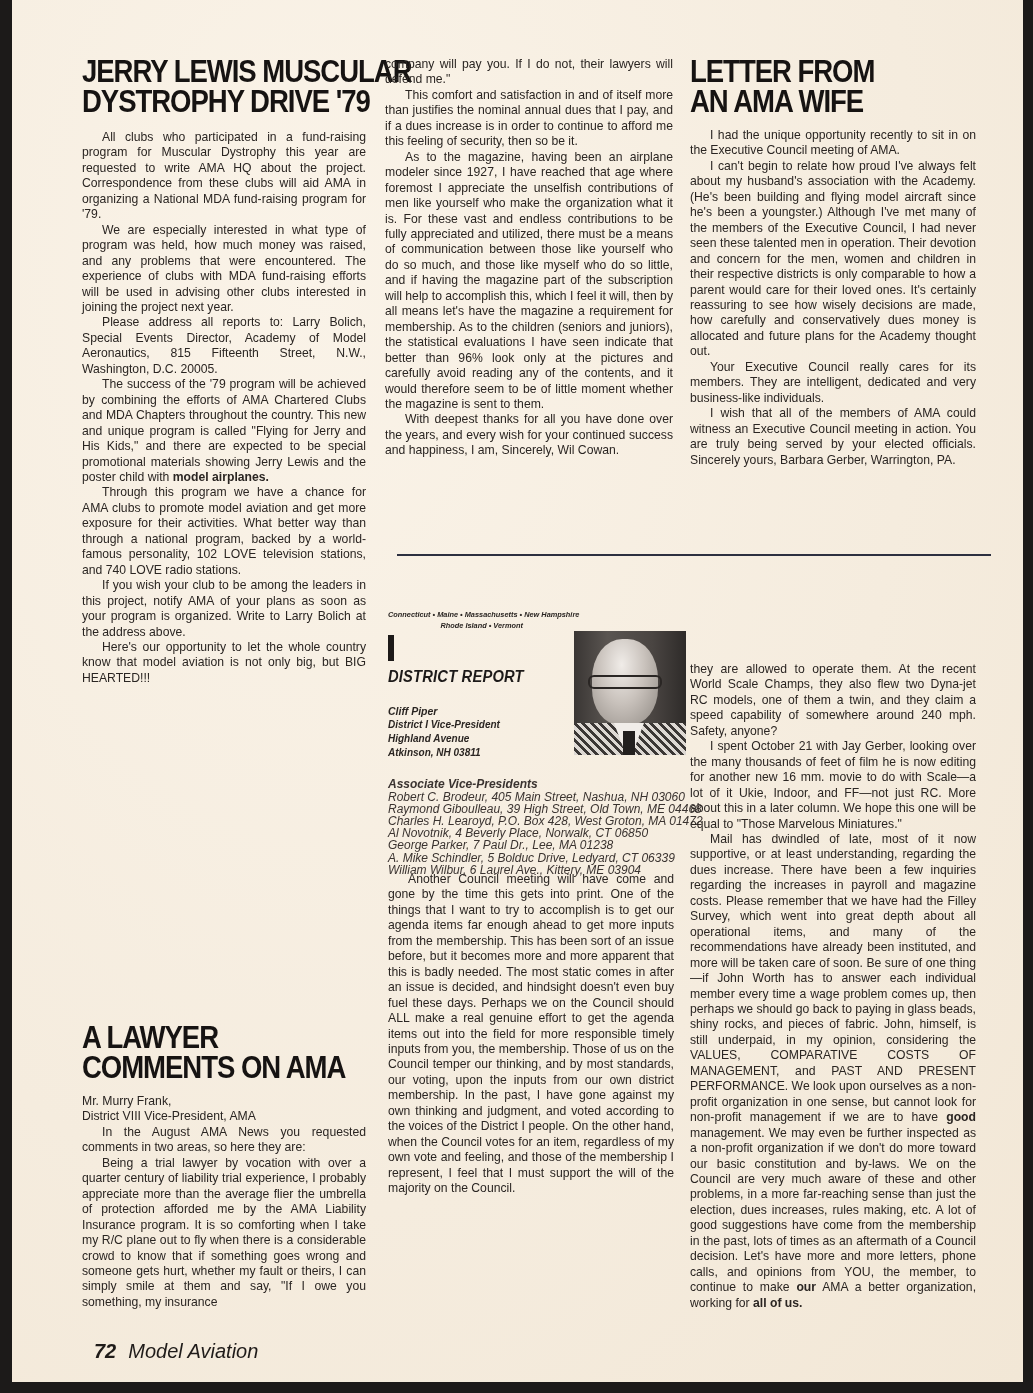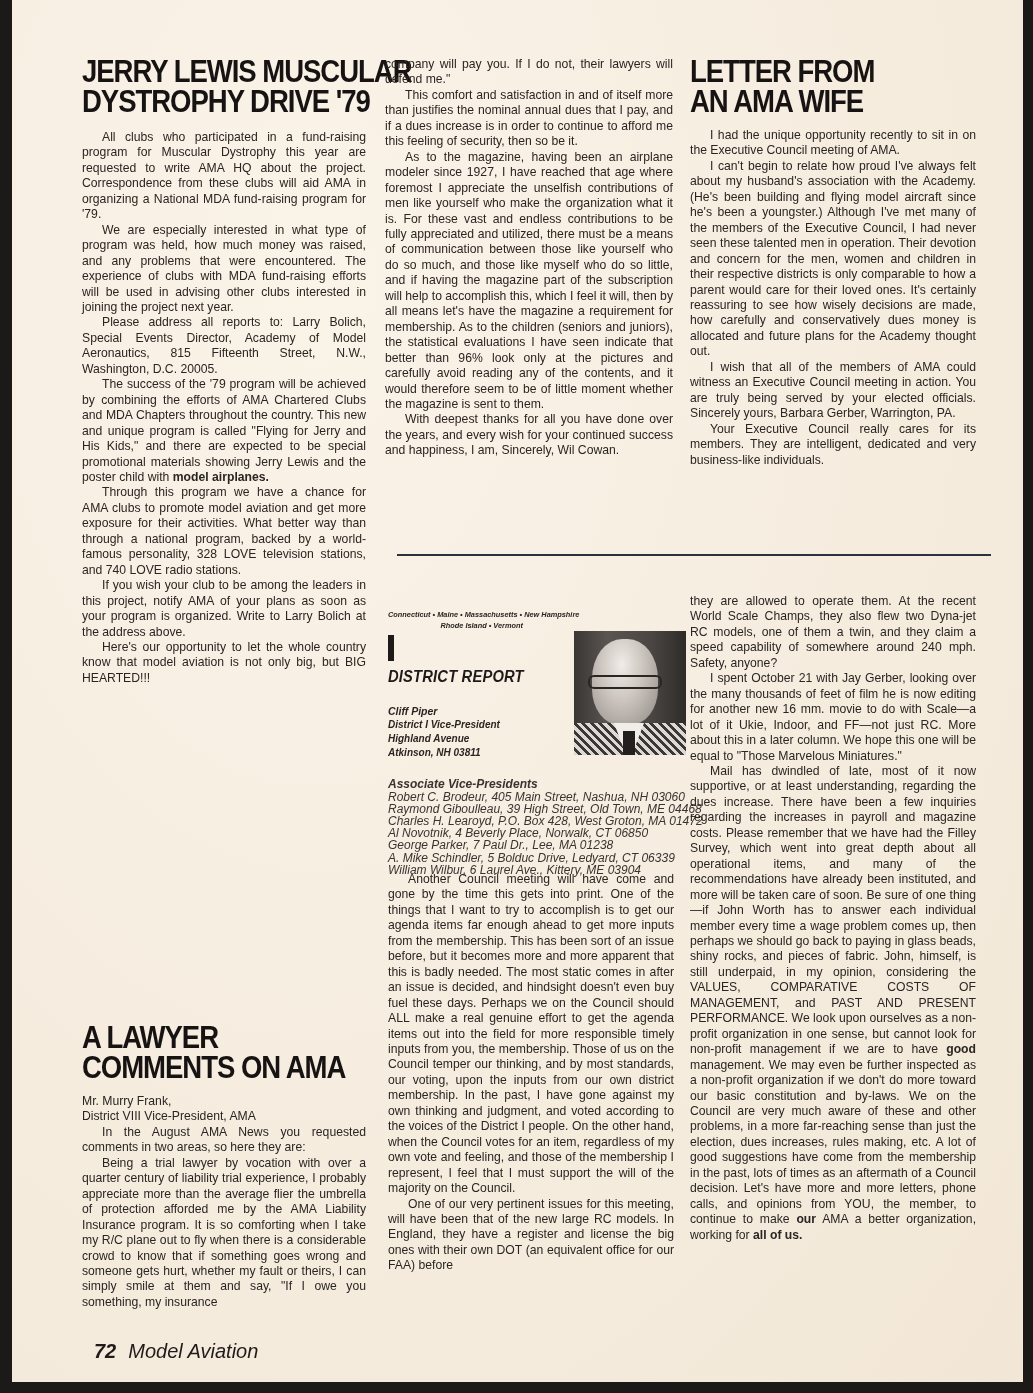--- a/index.html
+++ b/index.html
@@ -56,21 +56,21 @@
 
   <div class="col" style="left:70px; top:56px; width:284px;">
     <div class="headline">
       <div>JERRY LEWIS MUSCULAR</div>
       <div>DYSTROPHY DRIVE '79</div>
     </div>
     <p>All clubs who participated in a fund-raising program for Muscular Dystrophy this year are requested to write AMA HQ about the project. Correspondence from these clubs will aid AMA in organizing a National MDA fund-raising program for '79.</p>
     <p>We are especially interested in what type of program was held, how much money was raised, and any problems that were encountered. The experience of clubs with MDA fund-raising efforts will be used in advising other clubs interested in joining the project next year.</p>
     <p>Please address all reports to: Larry Bolich, Special Events Director, Academy of Model Aeronautics, 815 Fifteenth Street, N.W., Washington, D.C. 20005.</p>
     <p><span>The success of the '79 program will be achieved by combining the efforts of AMA Chartered Clubs and MDA Chapters throughout the country. This new and unique program is called "Flying for Jerry and His Kids," and there are expected to be special promotional materials showing Jerry Lewis and the poster child with</span> <b class="bold">model airplanes.</b></p>
-    <p>Through this program we have a chance for AMA clubs to promote model aviation and get more exposure for their activities. What better way than through a national program, backed by a world-famous personality, 328 LOVE television stations, and 740 LOVE radio stations.</p>
+    <p>Through this program we have a chance for AMA clubs to promote model aviation and get more exposure for their activities. What better way than through a national program, backed by a world-famous personality, 102 LOVE television stations, and 740 LOVE radio stations.</p>
     <p>If you wish your club to be among the leaders in this project, notify AMA of your plans as soon as your program is organized. Write to Larry Bolich at the address above.</p>
     <p>Here's our opportunity to let the whole country know that model aviation is not only big, but BIG HEARTED!!!</p>
   </div>
 
   <div class="col" style="left:70px; top:1022px; width:284px;">
     <div class="headline" style="margin-bottom:12px;">
       <div>A LAWYER</div>
       <div>COMMENTS ON AMA</div>
     </div>
     <p class="noind">Mr. Murry Frank,</p>
@@ -86,22 +86,22 @@
     <p>With deepest thanks for all you have done over the years, and every wish for your continued success and happiness, I am, Sincerely, Wil Cowan.</p>
   </div>
 
   <div class="col" style="left:678px; top:56px; width:286px;">
     <div class="headline" style="margin-bottom:12px;">
       <div>LETTER FROM</div>
       <div>AN AMA WIFE</div>
     </div>
     <p>I had the unique opportunity recently to sit in on the Executive Council meeting of AMA.</p>
     <p>I can't begin to relate how proud I've always felt about my husband's association with the Academy. (He's been building and flying model aircraft since he's been a youngster.) Although I've met many of the members of the Executive Council, I had never seen these talented men in operation. Their devotion and concern for the men, women and children in their respective districts is only comparable to how a parent would care for their loved ones. It's certainly reassuring to see how wisely decisions are made, how carefully and conservatively dues money is allocated and future plans for the Academy thought out.</p>
+    <p>Your Executive Council really cares for its members. They are intelligent, dedicated and very business-like individuals.</p>
     <p>I wish that all of the members of AMA could witness an Executive Council meeting in action. You are truly being served by your elected officials. Sincerely yours, Barbara Gerber, Warrington, PA.</p>
-    <p>Your Executive Council really cares for its members. They are intelligent, dedicated and very business-like individuals.</p>
   </div>
 
   <div class="divider"></div>
 
   <div class="col" style="left:376px; top:609px; width:180px; text-align:left;font-style:italic;">
     <div class="dr-states">
       <div>Connecticut • Maine • Massachusetts • New Hampshire</div>
       <div class="line2">Rhode Island • Vermont</div>
     </div>
     <div class="dr-numeral" title=""></div>
@@ -127,24 +127,23 @@
   <div class="photo" title="Portrait of Cliff Piper">
     <div class="head"></div>
     <div class="glasses"></div>
     <div class="suit"></div>
     <div class="collar"></div>
     <div class="tie"></div>
   </div>
 
   <div class="col" style="left:376px; top:872px; width:286px;">
     <p>Another Council meeting will have come and gone by the time this gets into print. One of the things that I want to try to accomplish is to get our agenda items far enough ahead to get more inputs from the membership. This has been sort of an issue before, but it becomes more and more apparent that this is badly needed. The most static comes in after an issue is decided, and hindsight doesn't even buy fuel these days. Perhaps we on the Council should ALL make a real genuine effort to get the agenda items out into the field for more responsible timely inputs from you, the membership. Those of us on the Council temper our thinking, and by most standards, our voting, upon the inputs from our own district membership. In the past, I have gone against my own thinking and judgment, and voted according to the voices of the District I people. On the other hand, when the Council votes for an item, regardless of my own vote and feeling, and those of the membership I represent, I feel that I must support the will of the majority on the Council.</p>
-    <p>One of our very pertinent issues for this meeting, will have been that of the new large RC models. In England, they have a register and license the big ones with their own DOT (an equivalent office for our FAA) before</p>
   </div>
 
-  <div class="col" style="left:678px; top:594px; width:286px;">
+  <div class="col" style="left:678px; top:662px; width:286px;">
     <p class="noind">they are allowed to operate them. At the recent World Scale Champs, they also flew two Dyna-jet RC models, one of them a twin, and they claim a speed capability of somewhere around 240 mph. Safety, anyone?</p>
     <p>I spent October 21 with Jay Gerber, looking over the many thousands of feet of film he is now editing for another new 16 mm. movie to do with Scale—a lot of it Ukie, Indoor, and FF—not just RC. More about this in a later column. We hope this one will be equal to "Those Marvelous Miniatures."</p>
     <p><span>Mail has dwindled of late, most of it now supportive, or at least understanding, regarding the dues increase. There have been a few inquiries regarding the increases in payroll and magazine costs. Please remember that we have had the Filley Survey, which went into great depth about all operational items, and many of the recommendations have already been instituted, and more will be taken care of soon. Be sure of one thing—if John Worth has to answer each individual member every time a wage problem comes up, then perhaps we should go back to paying in glass beads, shiny rocks, and pieces of fabric. John, himself, is still underpaid, in my opinion, considering the VALUES, COMPARATIVE COSTS OF MANAGEMENT, and PAST AND PRESENT PERFORMANCE. We look upon ourselves as a non-profit organization in one sense, but cannot look for non-profit management if we are to have</span> <b class="bold">good</b> <span>management. We may even be further inspected as a non-profit organization if we don't do more toward our basic constitution and by-laws. We on the Council are very much aware of these and other problems, in a more far-reaching sense than just the election, dues increases, rules making, etc. A lot of good suggestions have come from the membership in the past, lots of times as an aftermath of a Council decision. Let's have more and more letters, phone calls, and opinions from YOU, the member, to continue to make</span> <b class="bold">our</b> <span>AMA a better organization, working for</span> <b class="bold">all of us.</b></p>
   </div>
 
   <div class="footer">
     <span class="num">72</span><span>Model Aviation</span>
   </div>
 
 </div>

